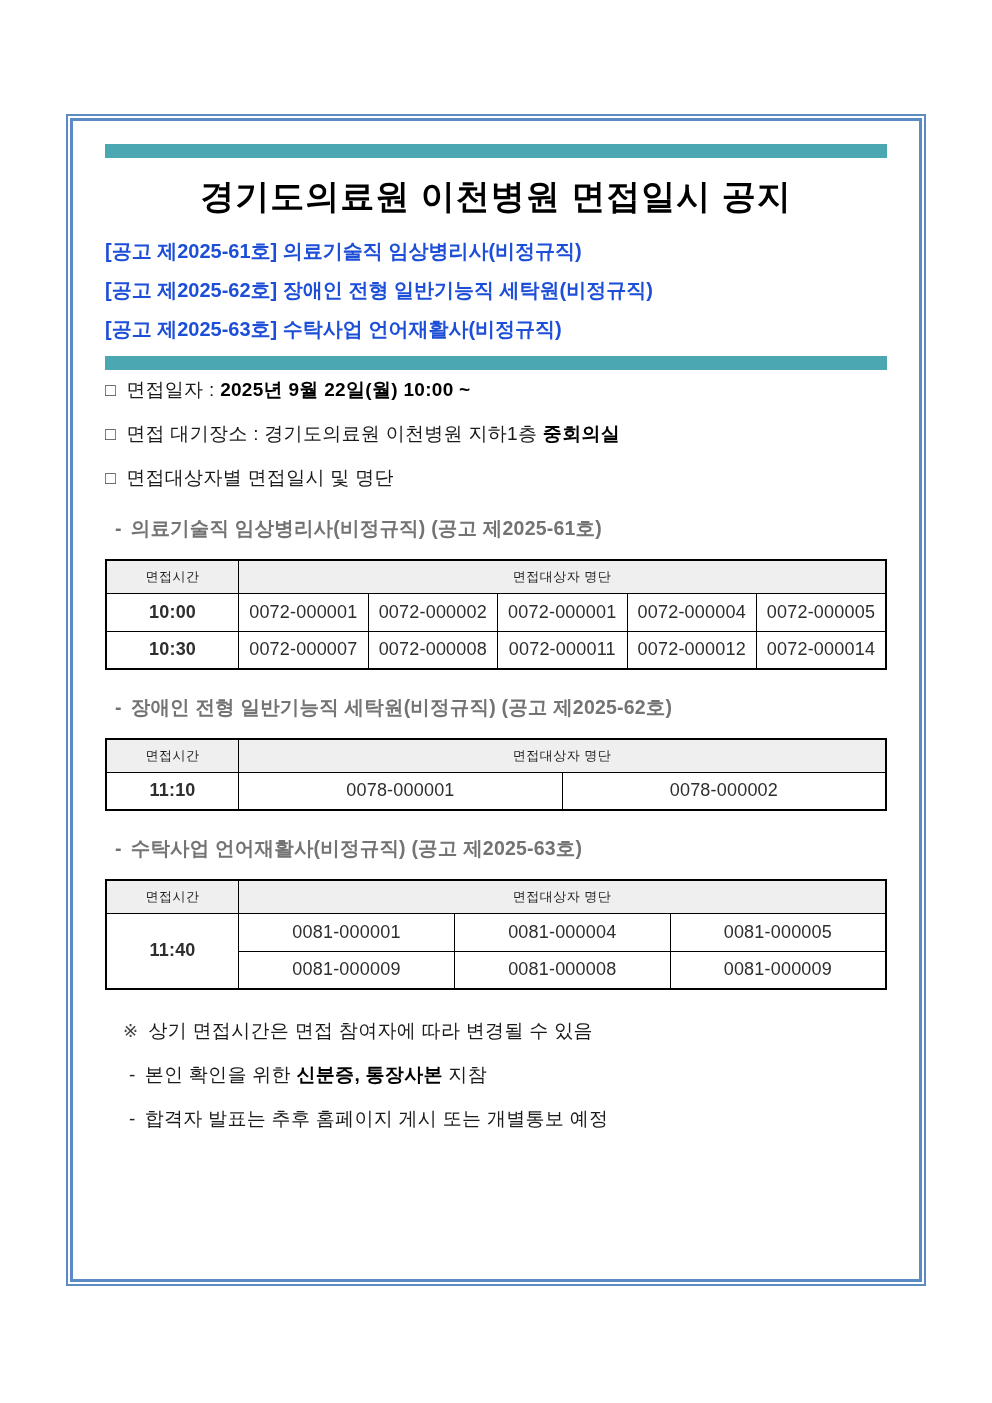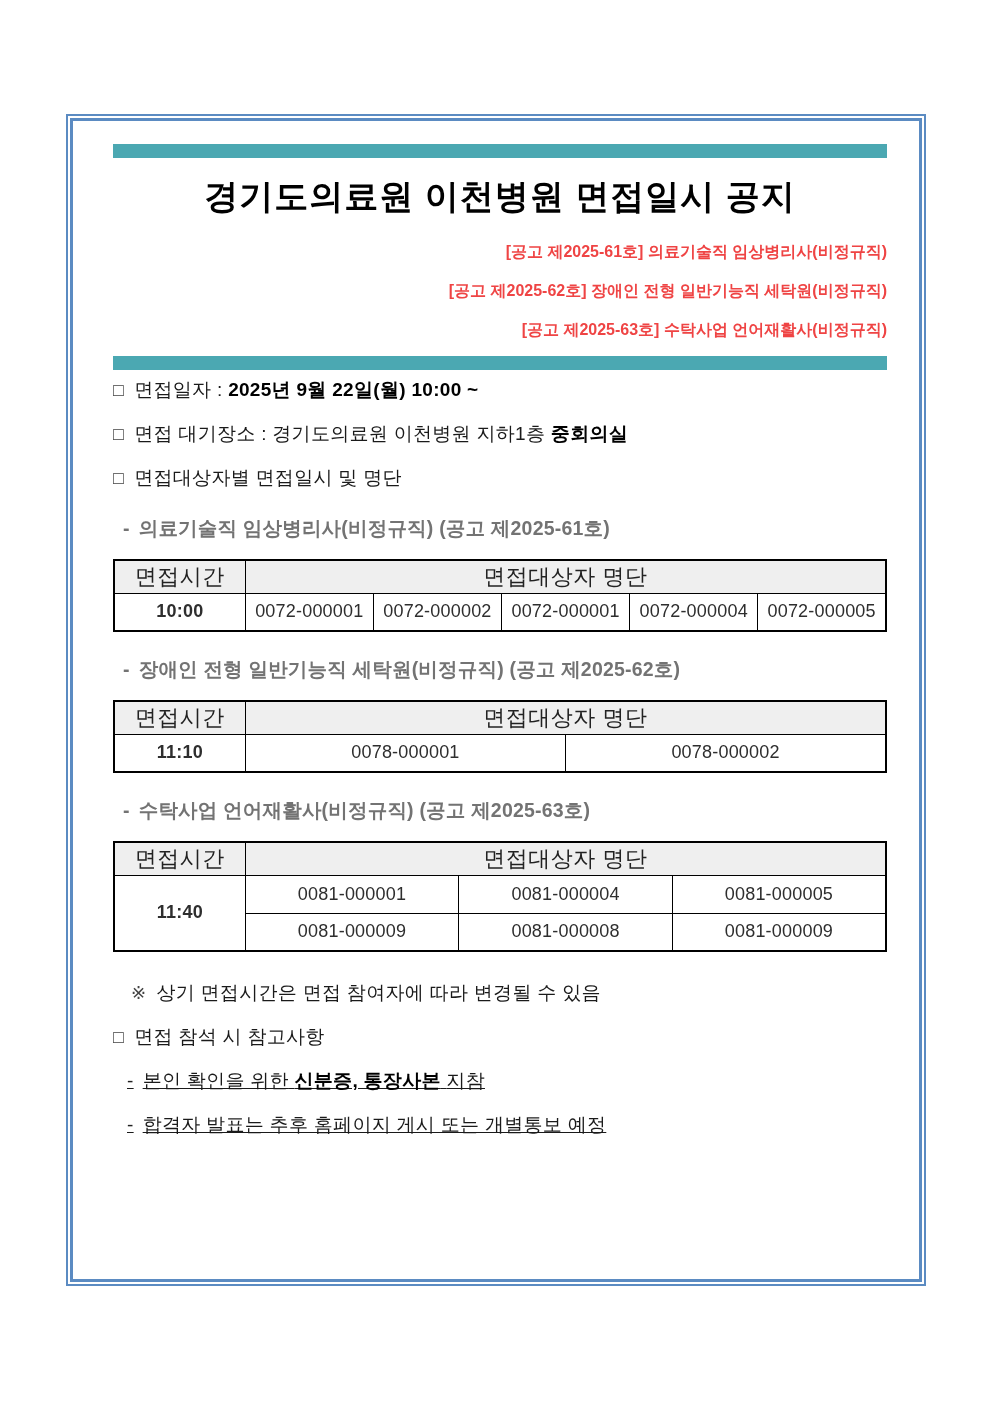--- a/index.html
+++ b/index.html
@@ -12,33 +12,33 @@
   
   .frame-outer {
     position: absolute; left: 66px; top: 114px;
     width: 860px; height: 1172px;
     border: 2px solid #5b8bc2;
   }
   .frame-inner {
     position: absolute; left: 2px; top: 2px; right: 2px; bottom: 2px;
     border: 3px solid #5b8bc2;
   }
-  .content { padding: 23px 32px 0 40px; }
+  .content { padding: 23px 32px 0 32px; }
 
   .teal-bar { height: 14px; background: #4ba8b2; }
   .teal-bar.top { margin-bottom: 6px; }
   .teal-bar.bottom { margin-top: 7px; }
 
   .doc-title {
     text-align: center; font-size: 34px; font-weight: 900;
     letter-spacing: 1px; color: #000; padding: 10px 0 12px 0;
   }
   .announcement {
-    text-align: right; color: #ef4444; font-weight: bold;
-    font-size: 16px; line-height: 39px;
+    text-align: left; color: #1d4ed8; font-weight: bold;
+    font-size: 20px; line-height: 39px;
   }
 
   .check-block { margin-top: 7px; }
   .check-line {
     font-size: 19px; color: #1a1a1a; margin-bottom: 18px;
     letter-spacing: 0.3px;
   }
   .check-line .bullet { color: #444; margin-right: 10px; font-size: 18px; }
   .bold { font-weight: bold; color: #000; }
 
@@ -51,30 +51,30 @@
   table.interview {
     width: 100%; border-collapse: collapse;
     border: 2px solid #000; table-layout: fixed;
   }
   table.interview th, table.interview td {
     border: 1px solid #000; text-align: center; vertical-align: middle;
     font-size: 18px;
   }
   table.interview th {
     background: #efefef; font-weight: normal; height: 33px;
-    font-size: 22px; letter-spacing: 0.5px; color: #222;
+    font-size: 13px; letter-spacing: 0.5px; color: #222;
   }
   table.interview td { height: 38px; color: #2e2e2e; letter-spacing: 0.2px; }
   td.time-cell { font-weight: bold; color: #000; font-size: 18px; }
   col.time-col { width: 17%; }
 
   .notes-block { margin-top: 28px; }
   .note-line { font-size: 19px; margin-bottom: 18px; letter-spacing: 0.3px; color: #1a1a1a; }
   .note-line.ref { margin-left: 18px; }
-  .note-line.sub { margin-left: 14px; text-decoration: underline; }
+  .note-line.sub { margin-left: 24px; }
   .note-line .bullet { margin-right: 10px; color: #444; font-size: 18px; }
   .note-line .dash-bullet { margin-right: 9px; color: #222; }
   .contact-line {
     font-size: 20.5px; font-weight: bold; color: #000;
     margin-top: 22px; letter-spacing: 0.2px;
   }
   .contact-line .bullet { margin-right: 8px; font-weight: bold; color: #000; }
 </style>
 </head>
 <body>
@@ -125,20 +125,28 @@
           <th colspan="5">면접대상자 명단</th>
         </tr>
         <tr>
           <td class="time-cell">10:00</td>
           <td>0072-000001</td>
           <td>0072-000002</td>
           <td>0072-000001</td>
           <td>0072-000004</td>
           <td>0072-000005</td>
         </tr>
+        <tr>
+          <td class="time-cell">10:30</td>
+          <td>0072-000007</td>
+          <td>0072-000008</td>
+          <td>0072-000011</td>
+          <td>0072-000012</td>
+          <td>0072-000014</td>
+        </tr>
       </tbody>
         </table>
 
       <div class="section-heading">
         <span class="dash">-</span><span>장애인 전형 일반기능직 세탁원(비정규직) (공고 제2025-62호)</span>
       </div>
       <table class="interview">
         <colgroup>
           <col class="time-col">
             <col>
@@ -183,23 +191,20 @@
           <td>0081-000008</td>
           <td>0081-000009</td>
         </tr>
       </tbody>
         </table>
 
       <div class="notes-block">
         <div class="note-line ref">
           <span class="bullet">※</span><span>상기 면접시간은 면접 참여자에 따라 변경될 수 있음</span>
         </div>
-        <div class="note-line">
-          <span class="bullet">□</span><span>면접 참석 시 참고사항</span>
-        </div>
         <div class="note-line sub">
           <span class="dash-bullet">-</span><span>본인 확인을 위한</span>
           <span class="bold">신분증, 통장사본</span>
           <span>지참</span>
         </div>
         <div class="note-line sub">
           <span class="dash-bullet">-</span><span>합격자 발표는 추후 홈페이지 게시 또는 개별통보 예정</span>
         </div>
       </div>
 

